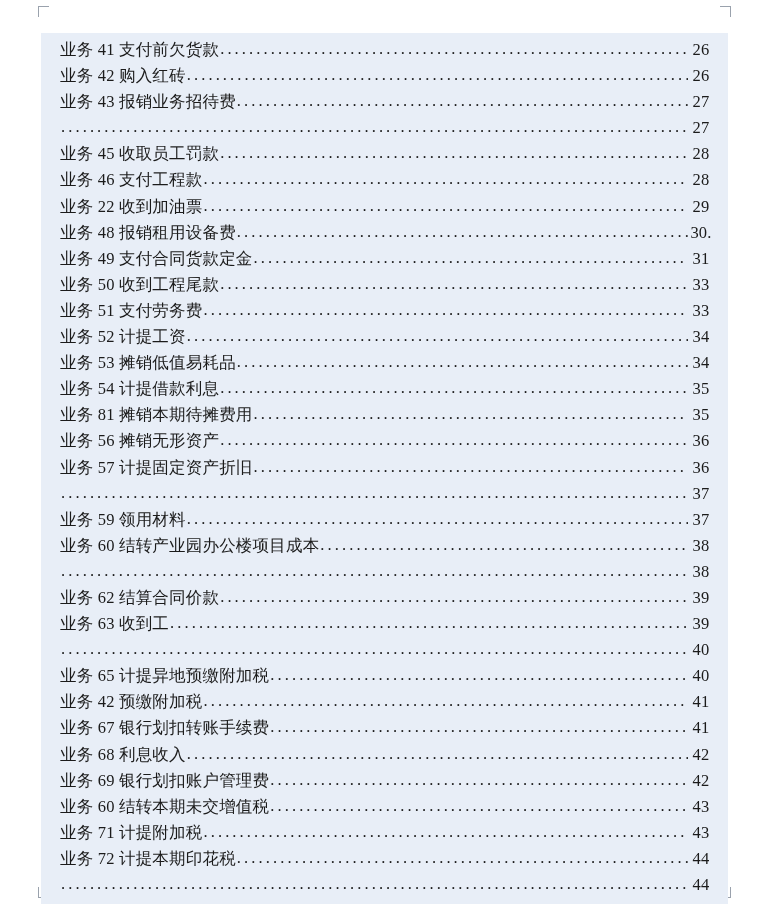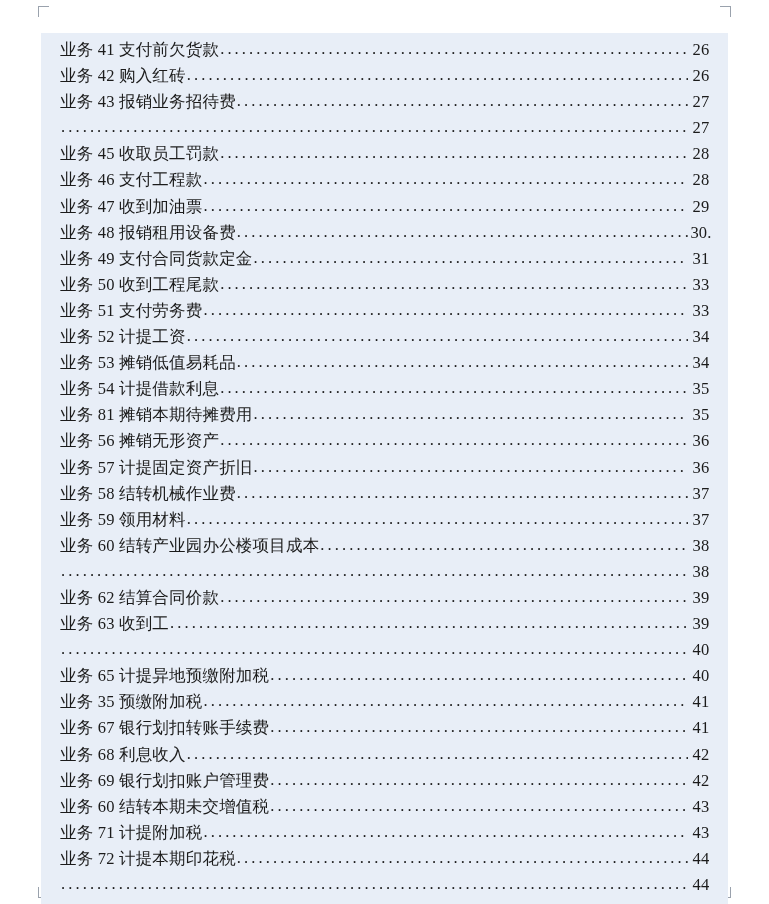--- a/index.html
+++ b/index.html
@@ -107,21 +107,21 @@
         <span class="toc-title">业务 45 收取员工罚款</span>
         <span class="toc-leader">........................................................................................................................</span>
         <span class="toc-page">28</span>
       </div>
       <div class="toc-row">
         <span class="toc-title">业务 46 支付工程款</span>
         <span class="toc-leader">........................................................................................................................</span>
         <span class="toc-page">28</span>
       </div>
       <div class="toc-row">
-        <span class="toc-title">业务 47 收到加油票</span>
+        <span class="toc-title">业务 22 收到加油票</span>
         <span class="toc-leader">........................................................................................................................</span>
         <span class="toc-page">29</span>
       </div>
       <div class="toc-row">
         <span class="toc-title">业务 48 报销租用设备费</span>
         <span class="toc-leader">........................................................................................................................</span>
         <span class="toc-page">30.</span>
       </div>
       <div class="toc-row">
         <span class="toc-title">业务 49 支付合同货款定金</span>
@@ -162,21 +162,20 @@
         <span class="toc-title">业务 56 摊销无形资产</span>
         <span class="toc-leader">........................................................................................................................</span>
         <span class="toc-page">36</span>
       </div>
       <div class="toc-row">
         <span class="toc-title">业务 57 计提固定资产折旧</span>
         <span class="toc-leader">........................................................................................................................</span>
         <span class="toc-page">36</span>
       </div>
       <div class="toc-row">
-        <span class="toc-title">业务 58 结转机械作业费</span>
         <span class="toc-leader">........................................................................................................................</span>
         <span class="toc-page">37</span>
       </div>
       <div class="toc-row">
         <span class="toc-title">业务 59 领用材料</span>
         <span class="toc-leader">........................................................................................................................</span>
         <span class="toc-page">37</span>
       </div>
       <div class="toc-row">
         <span class="toc-title">业务 60 结转产业园办公楼项目成本</span>
@@ -200,21 +199,21 @@
       <div class="toc-row">
         <span class="toc-leader">........................................................................................................................</span>
         <span class="toc-page">40</span>
       </div>
       <div class="toc-row">
         <span class="toc-title">业务 65 计提异地预缴附加税</span>
         <span class="toc-leader">........................................................................................................................</span>
         <span class="toc-page">40</span>
       </div>
       <div class="toc-row">
-        <span class="toc-title">业务 35 预缴附加税</span>
+        <span class="toc-title">业务 42 预缴附加税</span>
         <span class="toc-leader">........................................................................................................................</span>
         <span class="toc-page">41</span>
       </div>
       <div class="toc-row">
         <span class="toc-title">业务 67 银行划扣转账手续费</span>
         <span class="toc-leader">........................................................................................................................</span>
         <span class="toc-page">41</span>
       </div>
       <div class="toc-row">
         <span class="toc-title">业务 68 利息收入</span>

